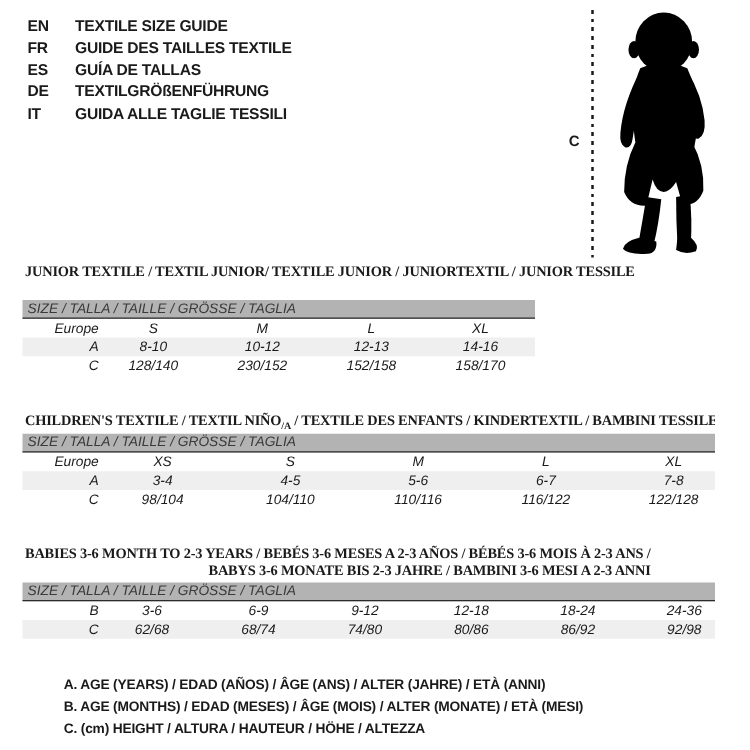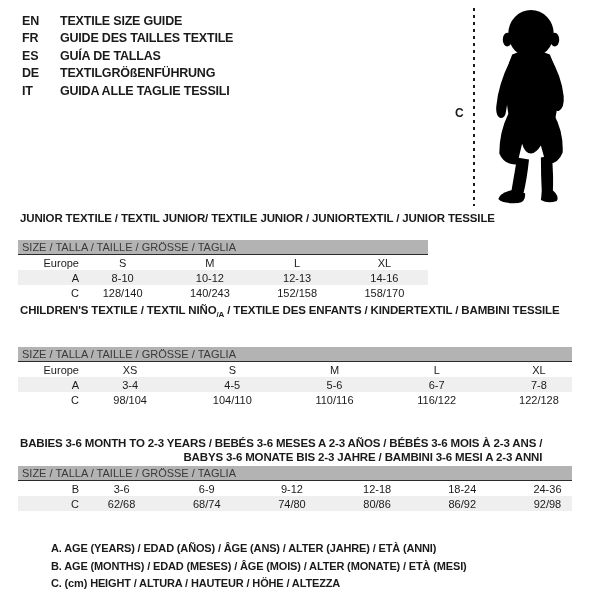--- a/index.html
+++ b/index.html
@@ -12,23 +12,23 @@
   .lang-code{width:38px;}
   .lang-title{white-space:nowrap;}
 
   
   .measure-line{position:absolute;left:473px;top:8px;width:2px;height:198px;
     background:repeating-linear-gradient(to bottom,#1a1a1a 0 3px,transparent 3px 7px);}
   .figure-label{position:absolute;left:455px;top:106px;font-weight:bold;font-size:12px;}
   .baby-svg{position:absolute;left:484px;top:9px;}
 
   
-  .ttl{position:absolute;left:20px;font-weight:bold;font-size:11.5px;letter-spacing:-0.15px;white-space:nowrap;}
+  .ttl{position:absolute;left:20px;font-weight:bold;font-size:11.5px;letter-spacing:-0.15px;white-space:nowrap;font-family:Liberation Serif, serif;}
   .ttl sub{font-size:8px;}
-  .tbl{position:absolute;left:18px;font-size:11px;}
+  .tbl{position:absolute;left:18px;font-size:11px;font-style:italic;}
   .tbl-1{width:410px;}
   .tbl-2,.tbl-3{width:572px;}
   .bar{height:14px;background:#b3b3b3;border-bottom:1px solid #2b2b2b;display:flex;align-items:center;
        padding-left:4px;color:#3a3a3a;font-size:11px;}
   .trow{display:flex;height:15px;align-items:center;}
   .trow.alt{background:#efefef;}
   .lbl{width:57px;padding-left:4px;text-align:right;}
   .val{flex:1;text-align:center;}
 
   
@@ -94,27 +94,27 @@
     <div class="trow alt">
       <div class="lbl">A</div>
       <div class="val">8-10</div>
       <div class="val">10-12</div>
       <div class="val">12-13</div>
       <div class="val">14-16</div>
     </div>
     <div class="trow">
       <div class="lbl">C</div>
       <div class="val">128/140</div>
-      <div class="val">140/243</div>
+      <div class="val">230/152</div>
       <div class="val">152/158</div>
       <div class="val">158/170</div>
     </div>
   </div>
 
-  <div class="ttl" style="top:304px;">
+  <div class="ttl" style="top:331px;">
     <span>CHILDREN'S TEXTILE / TEXTIL NIÑO</span><sub>/A</sub><span> / TEXTILE DES ENFANTS / KINDERTEXTIL / BAMBINI TESSILE</span>
   </div>
   <div class="tbl tbl-2" style="top:347px;">
     <div class="bar">SIZE / TALLA / TAILLE / GRÖSSE / TAGLIA</div>
     <div class="trow">
       <div class="lbl">Europe</div>
       <div class="val">XS</div>
       <div class="val">S</div>
       <div class="val">M</div>
       <div class="val">L</div>

